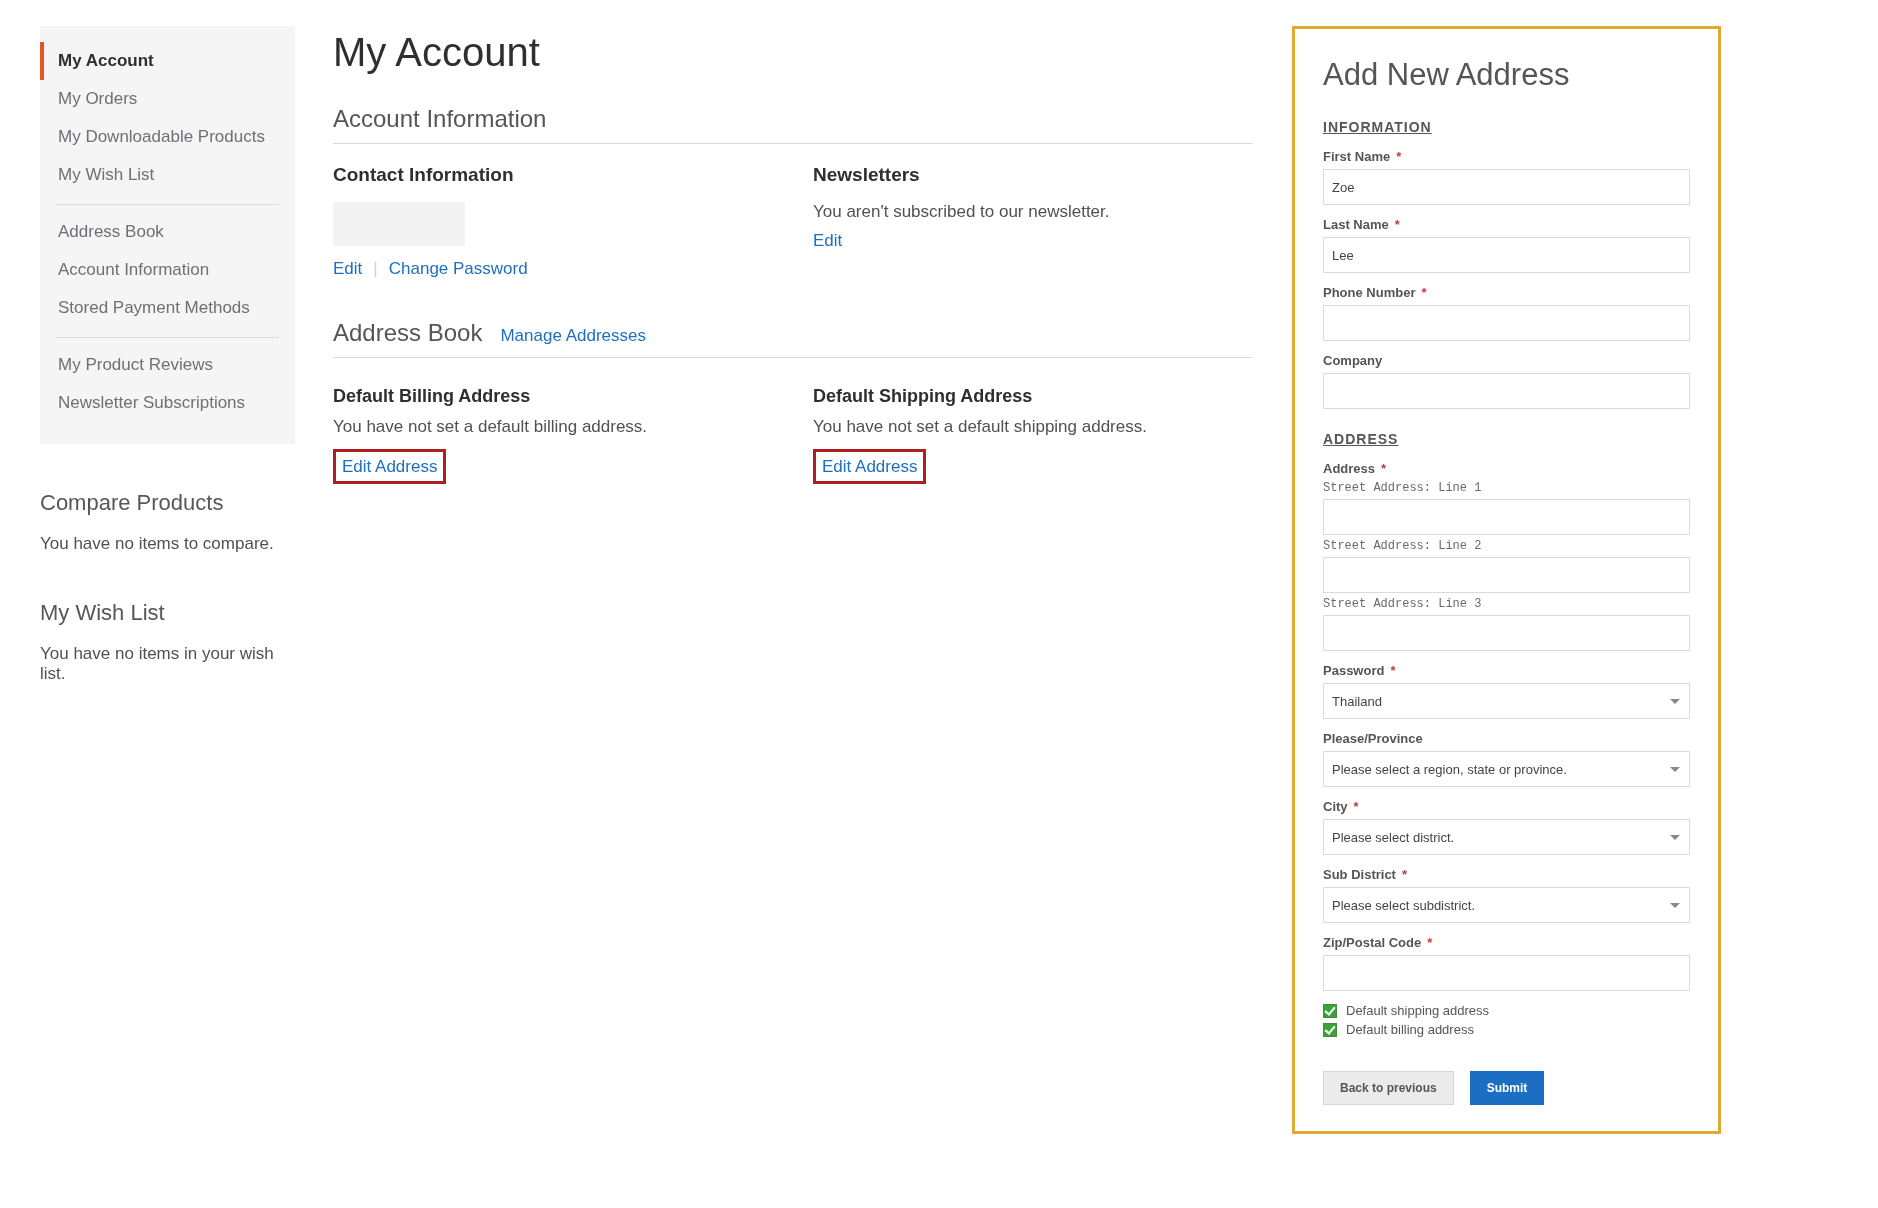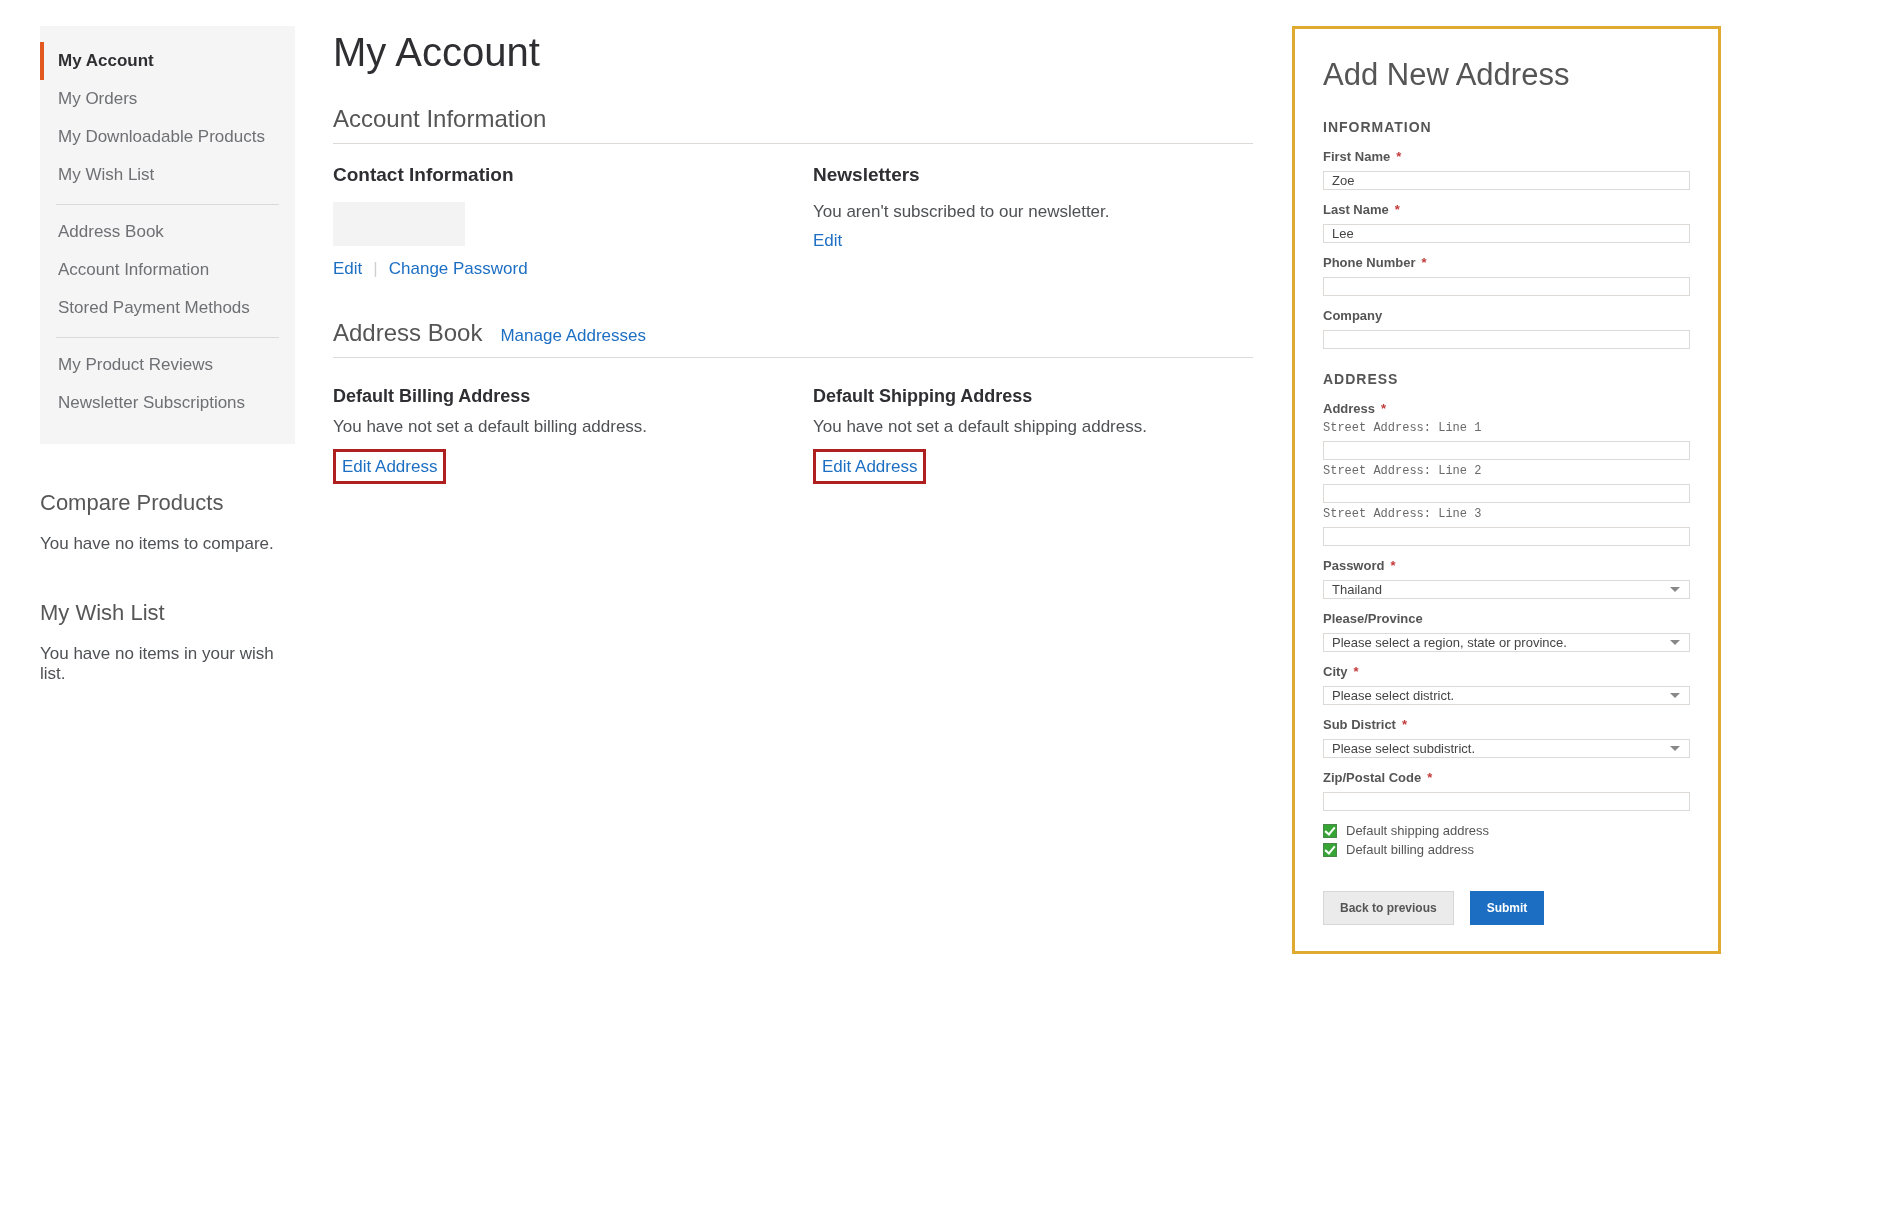--- a/index.html
+++ b/index.html
@@ -102,33 +102,34 @@
     padding-left:1px;
   }
   .form-panel{
     border:3px solid var(--highlight);
     padding:24px 28px 26px 28px;
   }
   .form-title{font-size:31px;font-weight:400;color:#555;margin:4px 0 26px 0}
   .form-section-head{
     font-size:14px;font-weight:700;letter-spacing:1px;color:#555;
     margin:12px 0 14px 0;
+    text-decoration:underline;
   }
   .field{margin-bottom:12px}
   .field-label{
     font-size:13px;font-weight:700;color:#555;
     display:flex;align-items:center;gap:6px;margin-bottom:5px;
   }
   .field-sublabel{
     font-size:12px;color:#6a6a6a;margin-bottom:4px;margin-top:4px;font-family:Liberation Mono, monospace;
   }
   .req{color:var(--red);font-weight:700}
   .field input[type=text],
   .field select{
-    width:100%;height:19px;
+    width:100%;height:36px;
     border:1px solid var(--border);
     font-size:13px;padding:0 8px;background:#ffffff;color:#444;
   }
   .field select{
     appearance:none;-webkit-appearance:none;
     background-image:none;padding-right:28px;position:relative;
   }
   .select-wrap{position:relative}
   .select-wrap::after{
     content:"";position:absolute;right:10px;top:50%;margin-top:-2px;

